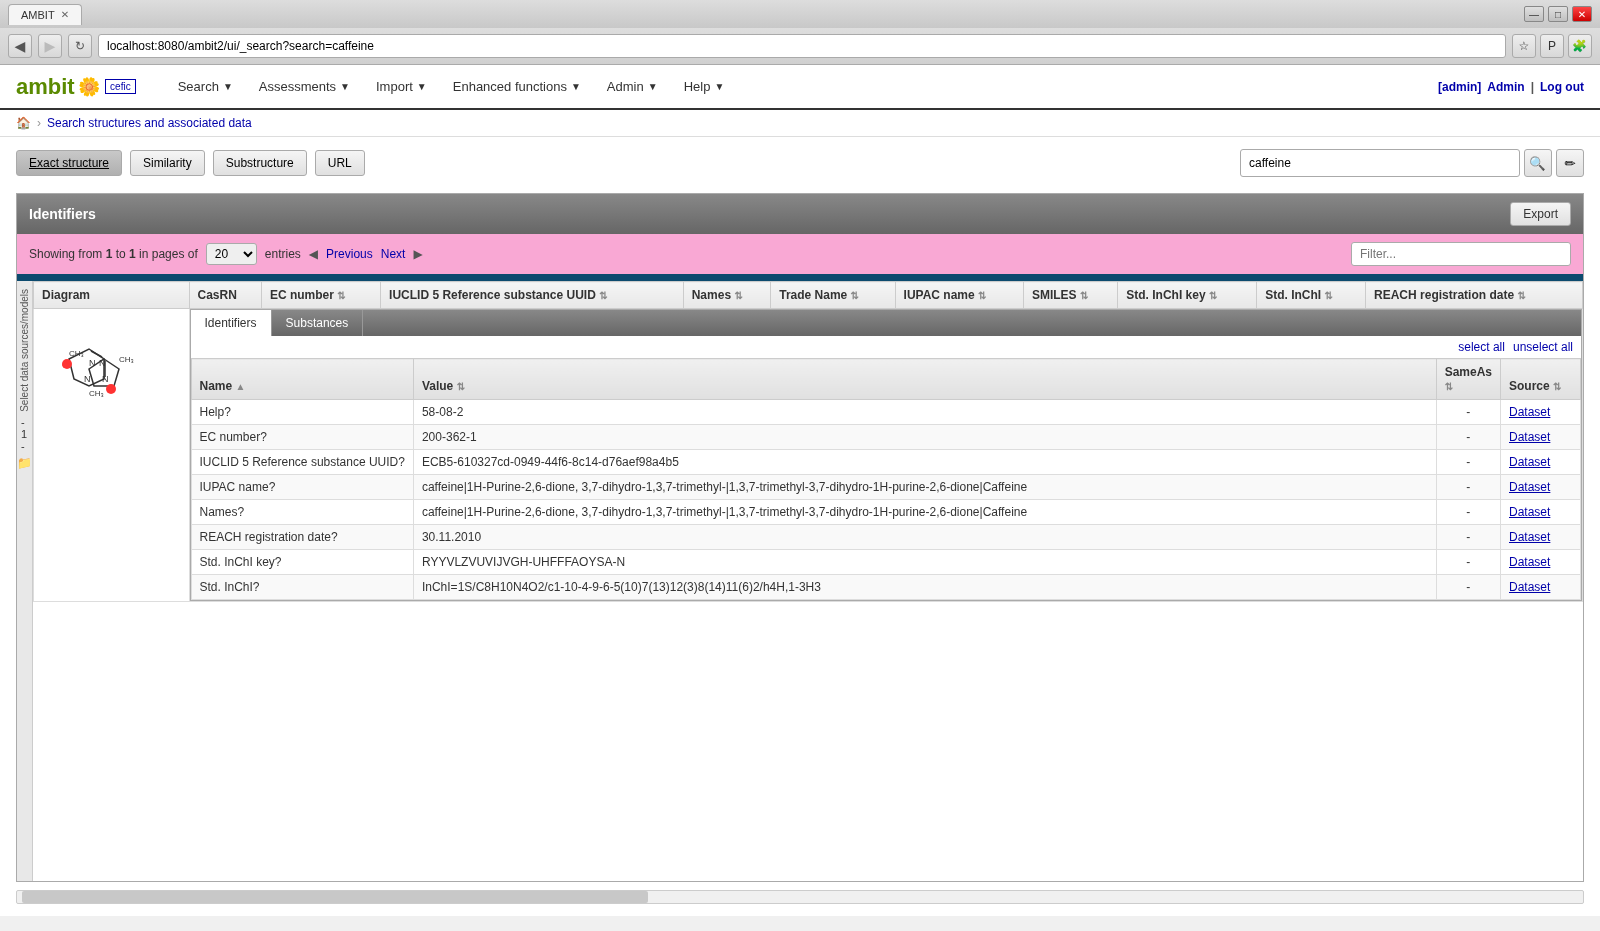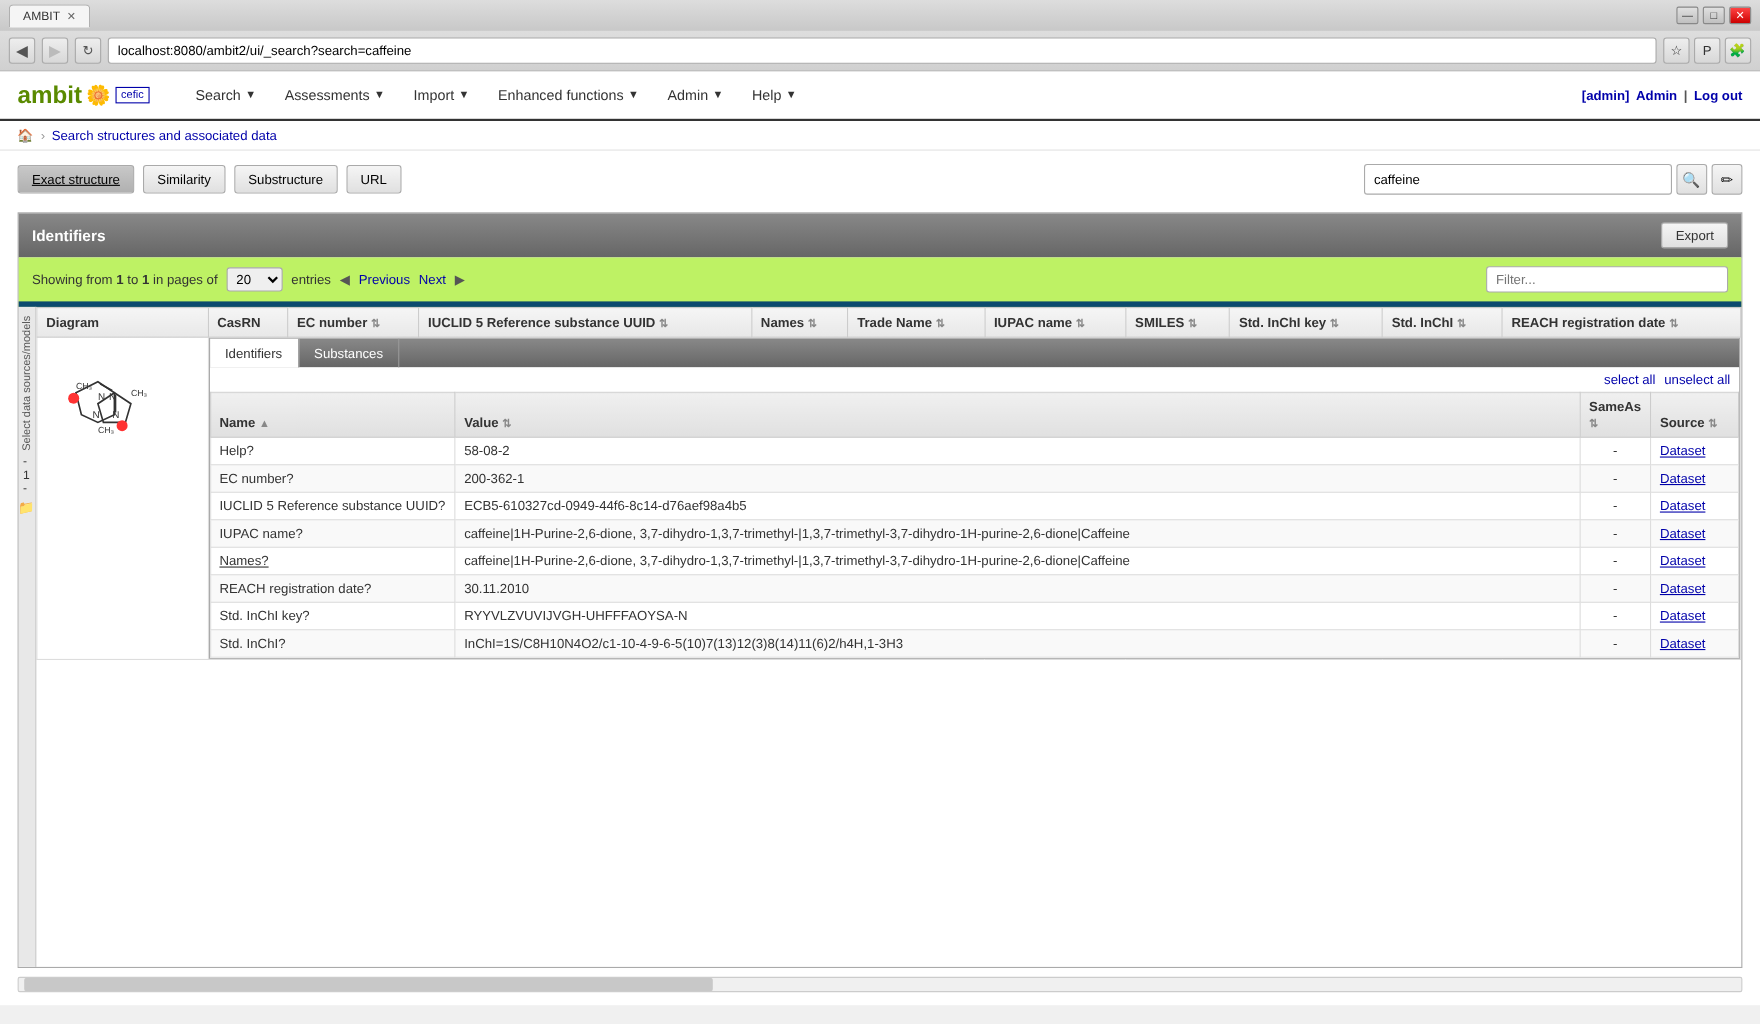--- a/index.html
+++ b/index.html
@@ -51,21 +51,21 @@
     .search-btn { width: 28px; height: 28px; border: 1px solid #aaa; border-radius: 3px; background: linear-gradient(to bottom, #f5f5f5, #e0e0e0); cursor: pointer; display: flex; align-items: center; justify-content: center; }
     .edit-btn { width: 28px; height: 28px; border: 1px solid #aaa; border-radius: 3px; background: linear-gradient(to bottom, #f5f5f5, #e0e0e0); cursor: pointer; display: flex; align-items: center; justify-content: center; }
 
     
     .panel { border: 1px solid #aaa; margin-bottom: 8px; }
     .panel-header { background: linear-gradient(to bottom, #888, #666); color: white; padding: 8px 12px; display: flex; align-items: center; justify-content: space-between; }
     .panel-title { font-size: 14px; font-weight: bold; }
     .export-btn { padding: 4px 12px; border: 1px solid #aaa; background: linear-gradient(to bottom, #f5f5f5, #e0e0e0); color: #333; border-radius: 3px; cursor: pointer; font-size: 12px; }
 
     
-    .pagination { display: flex; align-items: center; padding: 8px 12px; background: #bef264; border-bottom: 5px solid #0c4a6e; gap: 8px; font-size: 12px; }
+    .pagination { display: flex; align-items: center; padding: 8px 12px; background: #f9a8d4; border-bottom: 7px solid #0c4a6e; gap: 8px; font-size: 12px; }
     .pagination select { height: 22px; border: 1px solid #aaa; border-radius: 3px; padding: 0 4px; font-size: 12px; }
     .pagination a { color: #00a; text-decoration: none; cursor: pointer; }
     .pag-arrow { color: #555; }
     .filter-input { margin-left: auto; width: 220px; height: 24px; border: 1px solid #aaa; border-radius: 3px; padding: 0 8px; font-size: 12px; }
 
     
     .main-table { width: 100%; border-collapse: collapse; font-size: 12px; }
     .main-table th { background: linear-gradient(to bottom, #f5f5f5, #e8e8e8); border: 1px solid #ccc; padding: 6px 8px; text-align: left; font-weight: bold; vertical-align: bottom; }
     .main-table th .sort-arrows { color: #888; font-size: 10px; }
     .main-table td { border: 1px solid #ddd; padding: 6px 8px; vertical-align: top; }
@@ -314,21 +314,21 @@
                                 <td style="text-align: center; width: 60px;">-</td>
                                 <td style="width: 80px;"><a style="color: rgb(0, 0, 170); cursor: pointer;">Dataset</a></td>
                               </tr>
                               <tr style="background: rgb(249, 249, 249);">
                                 <td style="white-space: nowrap; width: 180px;">IUPAC name?</td>
                                 <td style="max-width: 800px;">caffeine|1H-Purine-2,6-dione, 3,7-dihydro-1,3,7-trimethyl-|1,3,7-trimethyl-3,7-dihydro-1H-purine-2,6-dione|Caffeine</td>
                                 <td style="text-align: center; width: 60px;">-</td>
                                 <td style="width: 80px;"><a style="color: rgb(0, 0, 170); cursor: pointer;">Dataset</a></td>
                               </tr>
                               <tr style="background: white;">
-                                <td style="white-space: nowrap; width: 180px; text-decoration: underline;">Names?</td>
+                                <td style="white-space: nowrap; width: 180px;">Names?</td>
                                 <td style="max-width: 800px;">caffeine|1H-Purine-2,6-dione, 3,7-dihydro-1,3,7-trimethyl-|1,3,7-trimethyl-3,7-dihydro-1H-purine-2,6-dione|Caffeine</td>
                                 <td style="text-align: center; width: 60px;">-</td>
                                 <td style="width: 80px;"><a style="color: rgb(0, 0, 170); cursor: pointer;">Dataset</a></td>
                               </tr>
                               <tr style="background: rgb(249, 249, 249);">
                                 <td style="white-space: nowrap; width: 180px;">REACH registration date?</td>
                                 <td style="max-width: 800px;">30.11.2010</td>
                                 <td style="text-align: center; width: 60px;">-</td>
                                 <td style="width: 80px;"><a style="color: rgb(0, 0, 170); cursor: pointer;">Dataset</a></td>
                               </tr>

